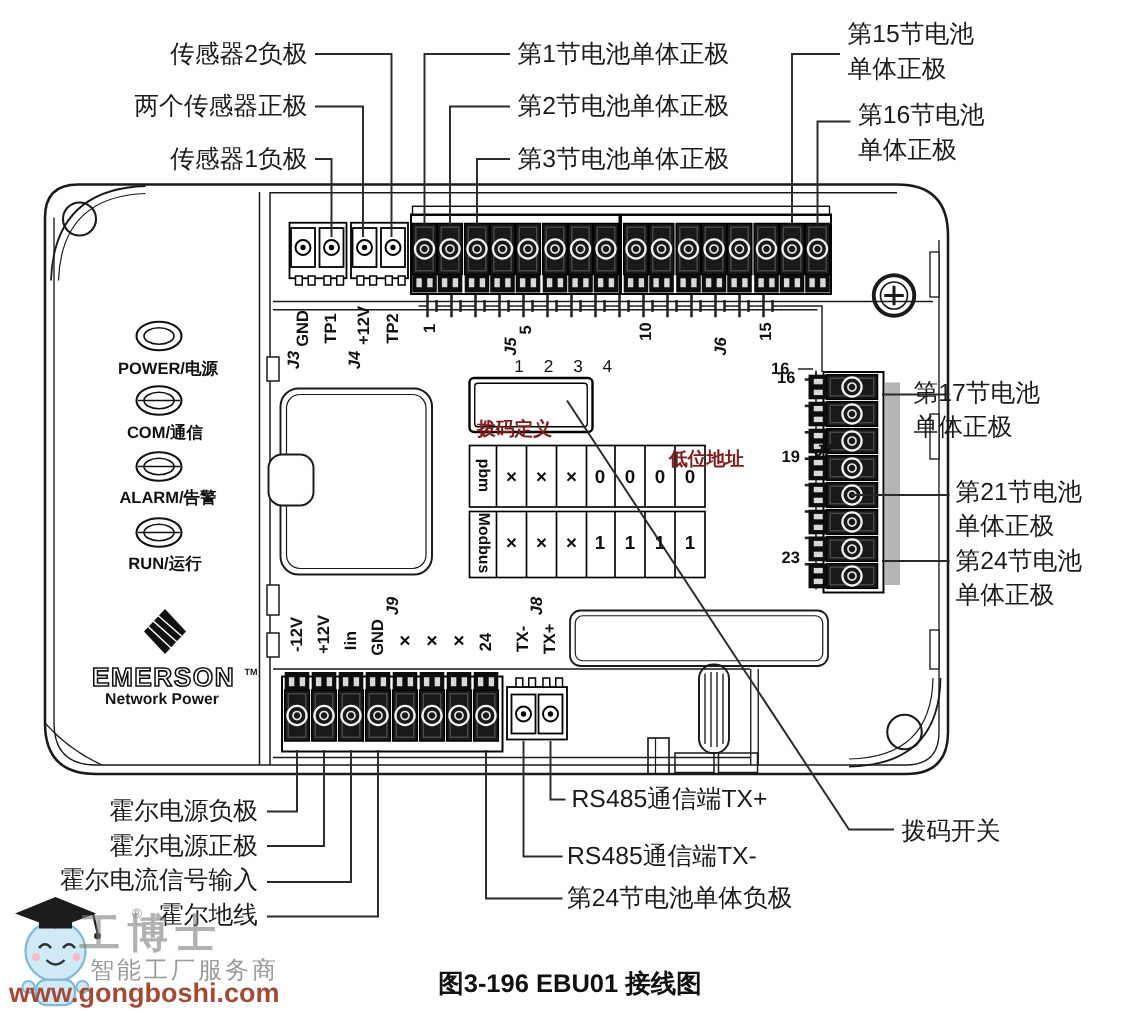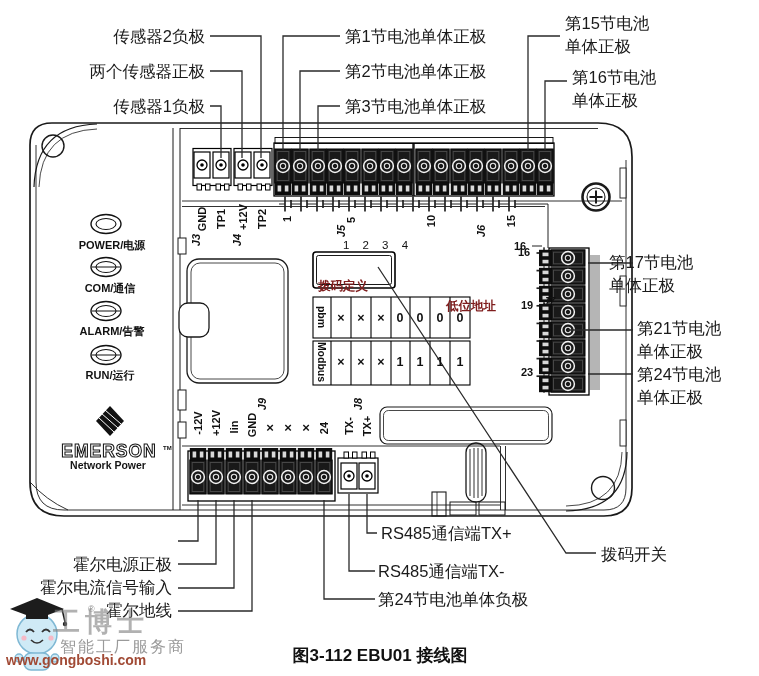--- a/index.html
+++ b/index.html
@@ -20,21 +20,21 @@
   .ledlbl{position:absolute;transform:translateX(-50%);font-size:11px;font-weight:700;color:#111;white-space:nowrap;}
   .dipnums{position:absolute;transform:translate(-50%,-50%);font-size:11.5px;font-weight:400;letter-spacing:5px;color:#111;white-space:nowrap;}
   #caption{position:absolute;left:380px;top:644px;transform:translateX(-50%);
            font-size:17px;font-weight:700;color:#111;white-space:nowrap;}
   
   #wm{position:absolute;left:0;top:0;width:759px;height:676px;pointer-events:none;}
   #wm-title{position:absolute;left:53px;top:604px;font-size:27px;font-weight:700;
             letter-spacing:5px;color:rgba(125,125,125,.6);}
   #wm-reg{position:absolute;left:88px;top:604px;font-size:9px;color:rgba(125,125,125,.8);}
   #wm-slogan{position:absolute;left:60px;top:637px;font-size:16px;letter-spacing:2px;color:#9a9a9a;}
-  #wm-url{position:absolute;left:6px;top:652px;font-size:14px;font-weight:700;color:#a14a35;}
+  #wm-url{position:absolute;left:6px;top:652px;font-size:18px;font-weight:700;color:#a14a35;}
 </style>
 </head>
 <body>
 
 <div id="stage">
 
 <svg id="art" width="759" height="676" viewBox="0 0 759 676">
   <defs>
     <g id="term">
       <rect x="-8.2" y="-17" width="16.4" height="34" fill="#191919" stroke="#000" stroke-width="1"></rect>
@@ -312,20 +312,21 @@
       <div>单体正极</div>
     </div>
 <div class="lbl" style="left:637px;top:317px;">
       <div>第21节电池</div>
       <div>单体正极</div>
     </div>
 <div class="lbl" style="left:637px;top:363px;">
       <div>第24节电池</div>
       <div>单体正极</div>
     </div>
+<div class="lbl ra" style="right:587px;top:530px;">霍尔电源负极</div>
 <div class="lbl ra" style="right:587px;top:553px;">霍尔电源正极</div>
 <div class="lbl ra" style="right:587px;top:576px;">霍尔电流信号输入</div>
 <div class="lbl ra" style="right:587px;top:599px;">霍尔地线</div>
 <div class="lbl" style="left:381px;top:522px;">RS485通信端TX+</div>
 <div class="lbl" style="left:378px;top:560px;">RS485通信端TX-</div>
 <div class="lbl" style="left:378px;top:588px;">第24节电池单体负极</div>
 <div class="lbl" style="left:601px;top:543px;">拨码开关</div>
 
 <div class="ledlbl" style="left:112px;top:238px;">POWER/电源</div>
 <div class="ledlbl" style="left:110px;top:281px;">COM/通信</div>
@@ -377,21 +378,21 @@
 <div class="vlabel" style="left:252px;top:425px;">GND</div>
 <div class="xmark" style="left:270px;top:427px;">×</div>
 <div class="xmark" style="left:288px;top:427px;">×</div>
 <div class="xmark" style="left:306px;top:427px;">×</div>
 <div class="vlabel" style="left:324px;top:428px;">24</div>
 <div class="vlabel it" style="left:262px;top:404px;">J9</div>
 <div class="vlabel" style="left:349px;top:426px;">TX-</div>
 <div class="vlabel" style="left:367px;top:426px;">TX+</div>
 <div class="vlabel it" style="left:358px;top:404px;">J8</div>
 
-<div id="caption">图3-112  EBU01 接线图</div>
+<div id="caption">图3-196  EBU01 接线图</div>
 
 <div id="wm">
   <svg width="72" height="84" style="position:absolute;left:2px;top:592px;" viewBox="0 0 72 84">
     <circle cx="35" cy="42" r="20" fill="#cfeaf6" stroke="#7fb8d4" stroke-width="1.5"></circle>
     <polygon points="8,17 35,6 62,17 35,27" fill="#1c1c1c"></polygon>
     <rect x="24" y="20" width="22" height="7" fill="#1c1c1c"></rect>
     <path d="M60,17 L63,30" stroke="#1c1c1c" stroke-width="1.5" fill="none"></path>
         <circle cx="63" cy="32" r="2.2" fill="#1c1c1c"></circle>
     <path d="M24,40 q4,-5 8,0 M40,40 q4,-5 8,0" stroke="#333" stroke-width="1.8" fill="none"></path>
     <path d="M29,48 q6,6 12,0" stroke="#333" stroke-width="1.6" fill="none"></path>

